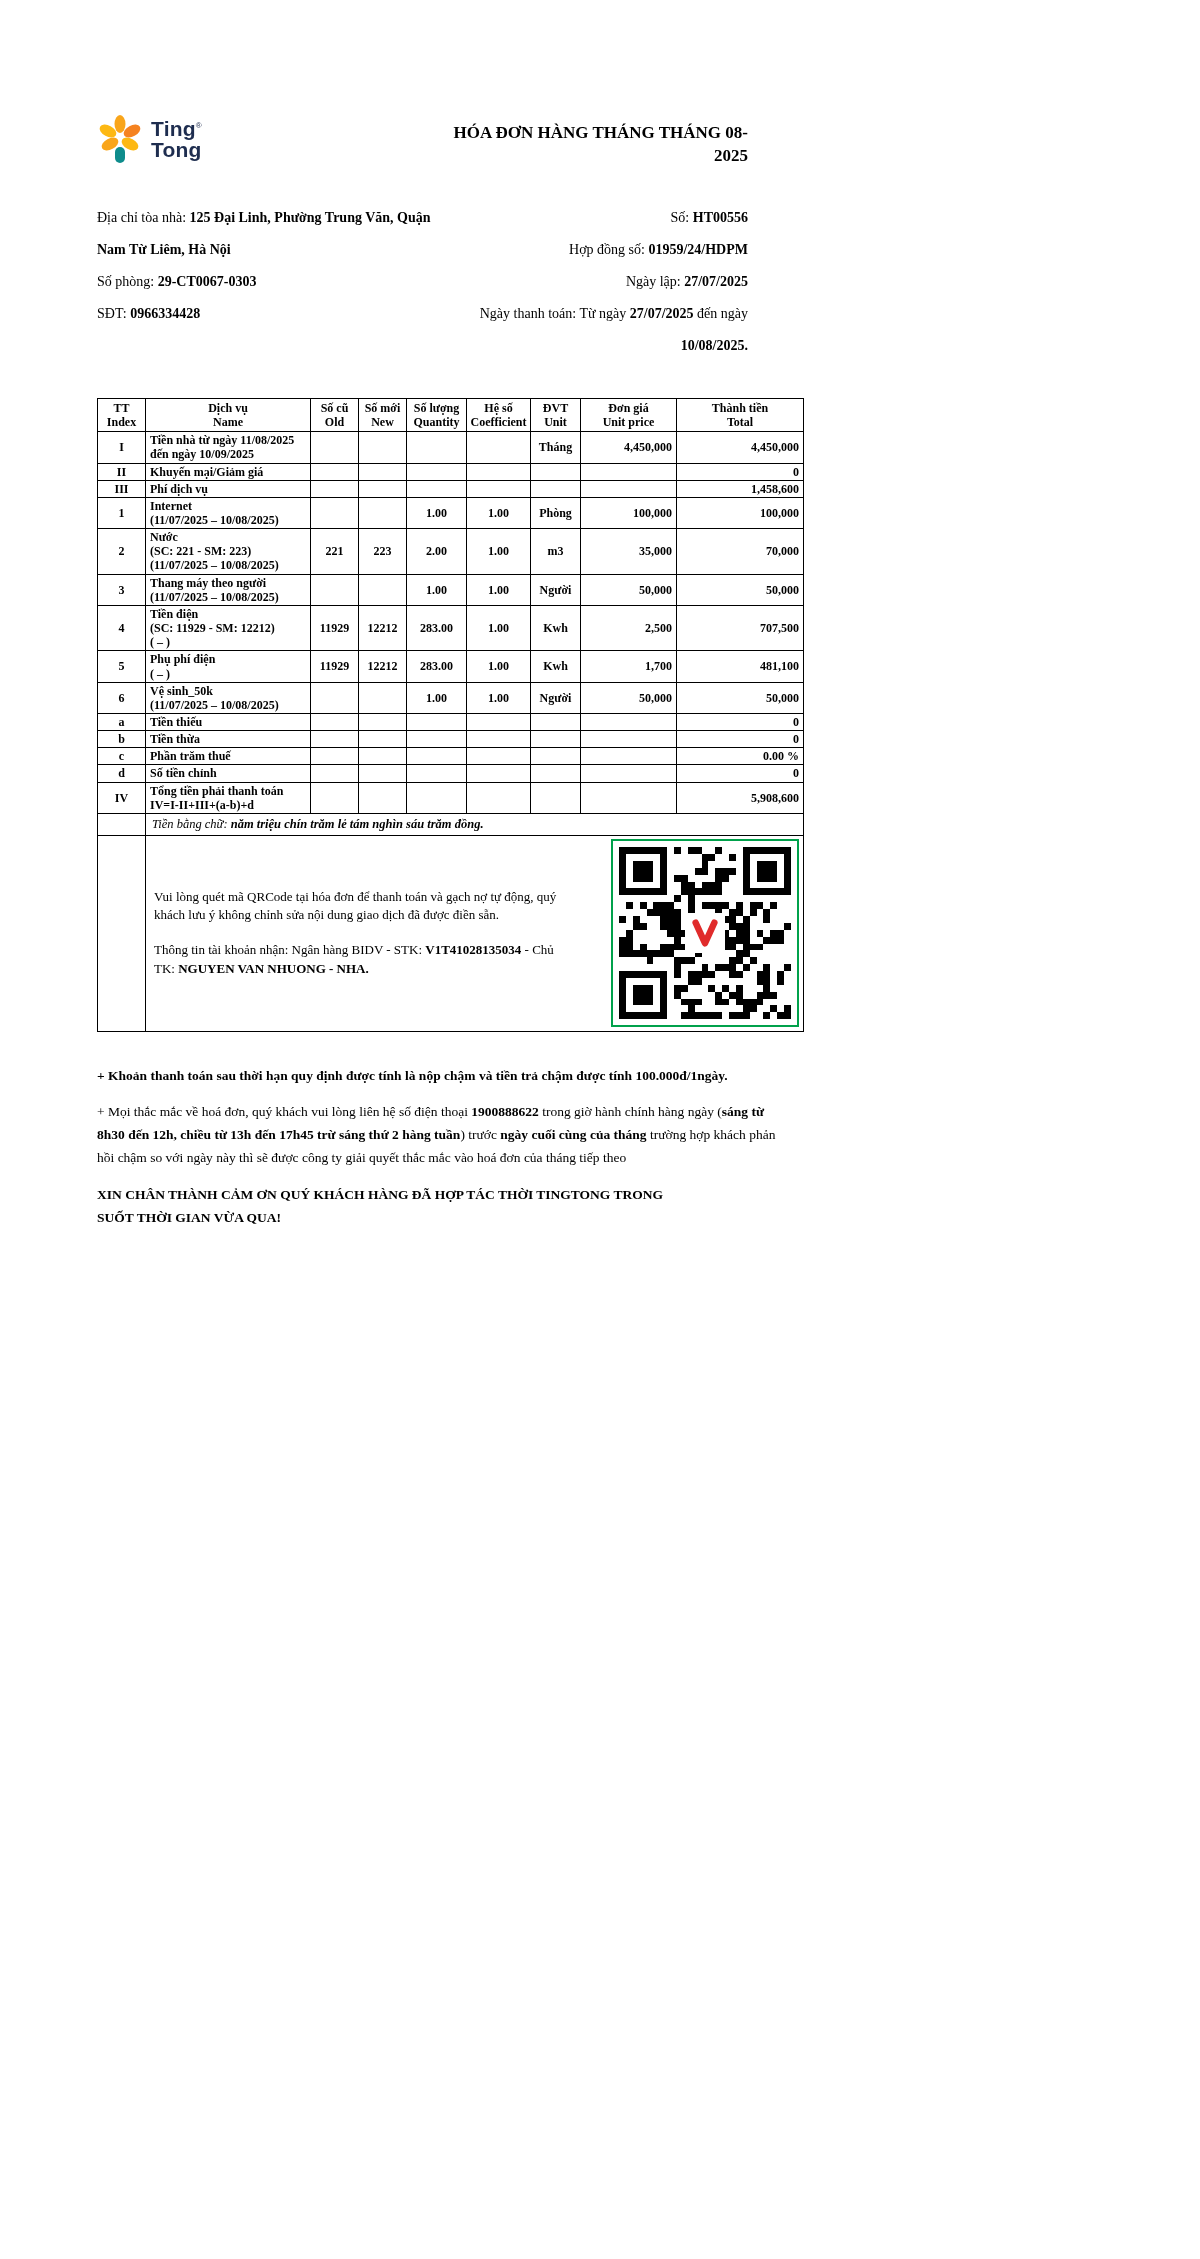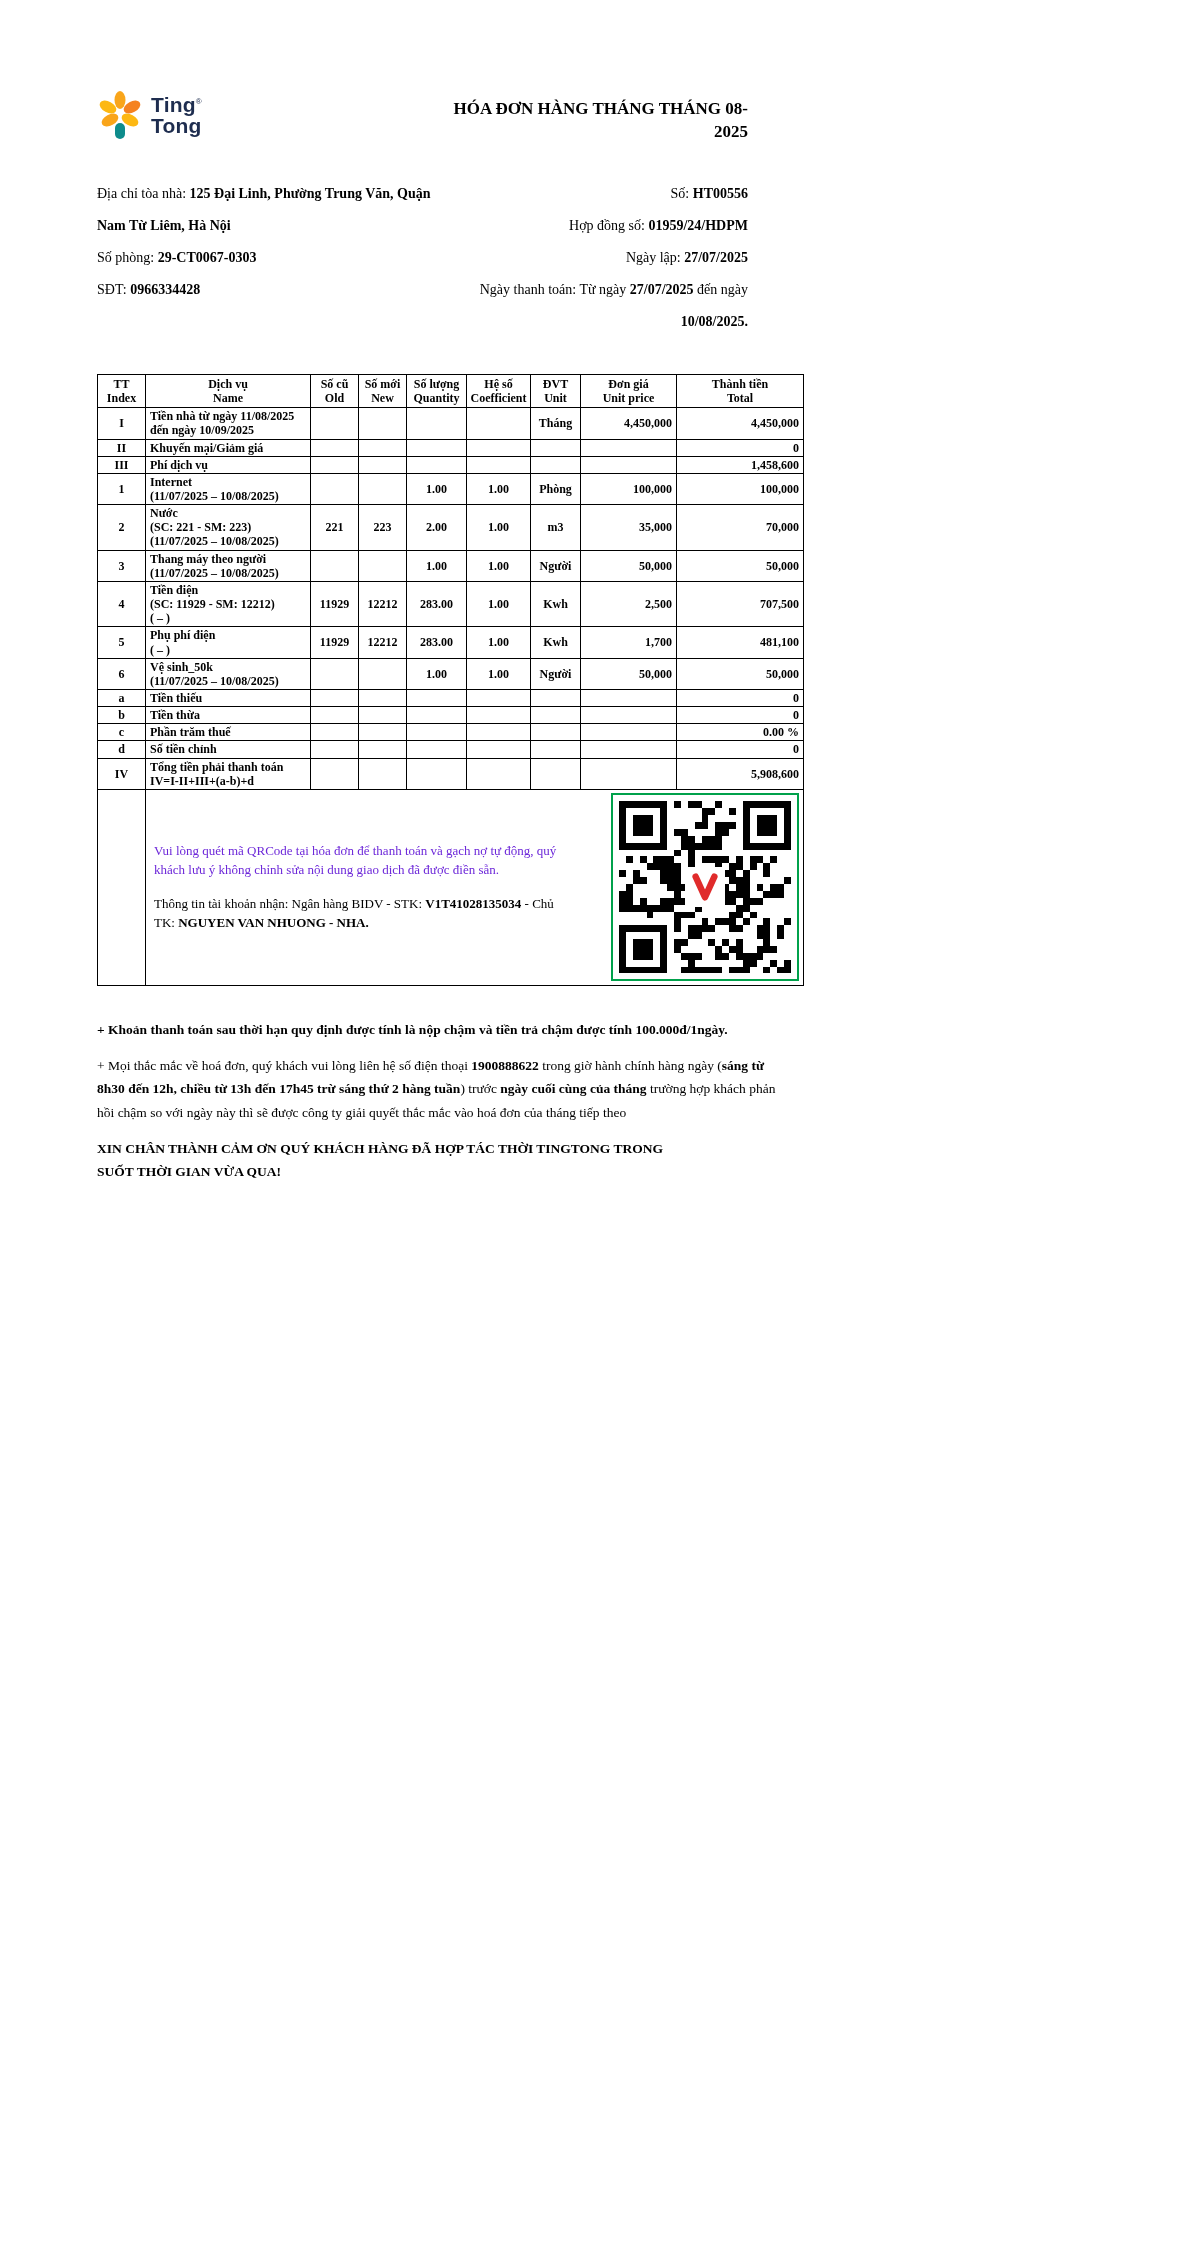--- a/index.html
+++ b/index.html
@@ -4,21 +4,21 @@
 <style>
   * { margin:0; padding:0; box-sizing:border-box; }
   html,body { background:#ffffff; }
   .page {
     position:relative; width:1200px; height:2259px; background:#fff;
     font-family:"Liberation Serif","DejaVu Serif",serif; color:#000; overflow:hidden;
   }
   .content { position:absolute; left:97px; top:0; width:706px; }
 
   
-  .header-row { display:flex; justify-content:space-between; align-items:flex-start; padding-top:90px; width:651px; }
+  .header-row { display:flex; justify-content:space-between; align-items:flex-start; padding-top:114px; width:651px; }
   .logo { display:flex; align-items:center; gap:8px; }
   .logo-text { font-family:"Liberation Sans",sans-serif; font-weight:bold; color:#1e2d4f; font-size:21px; line-height:1.02; letter-spacing:0.2px; }
   .logo-text sup { font-size:8px; font-weight:normal; vertical-align:super; }
   .doc-title { width:300px; text-align:right; font-weight:bold; font-size:17px; line-height:1.35; padding-top:8px; }
 
   
   .info-row { display:flex; justify-content:space-between; margin-top:34px; font-size:14px; width:651px; }
   .info-left { width:365px; line-height:32px; }
   .info-right { width:300px; text-align:right; line-height:32px; }
 
@@ -30,21 +30,21 @@
   td.c { text-align:center; }
   td.r { text-align:right; padding-right:6px; }
   td.name { text-align:left; vertical-align:top; white-space:pre-line; }
   td.vtop { vertical-align:top; }
   tr.words td { font-weight:normal; font-style:italic; font-size:12.5px; padding:3px 6px; }
   tr.words .amount { font-weight:bold; }
   tr.qr-row > td { height:196px; font-weight:normal; }
   td.qr-cell-td { padding:4px 6px; }
   .qr-cell { display:flex; align-items:center; justify-content:space-between; }
   .qr-text { width:412px; font-size:13px; line-height:1.45; padding-left:4px; }
-  .qr-note { color:#6d28d9; margin-bottom:16px; }
+  .qr-note { color:#000000; margin-bottom:16px; }
   .qr-box { position:relative; width:188px; height:188px; border:2px solid #00a14b; background:#fff;
             display:flex; align-items:center; justify-content:center; flex:0 0 auto; }
   .qr-grid { display:grid; grid-template-columns:repeat(25,1fr); grid-template-rows:repeat(25,1fr); width:172px; height:172px; }
   .qr-grid div.qm { background:#000; }
   .qr-logo { position:absolute; left:50%; top:50%; transform:translate(-50%,-50%);
              width:40px; height:40px; background:#fff; display:flex; align-items:center; justify-content:center; }
 
   
   .footer { margin-top:32px; font-size:13.5px; line-height:1.72; width:680px; }
   .footer p { margin-bottom:13px; }
@@ -277,20 +277,26 @@
     <td class="c"></td>
     <td class="c"></td>
     <td class="c"></td>
     <td class="c"></td>
     <td class="c"></td>
     <td class="r"></td>
     <td class="r">5,908,600</td>
   </tr>
         </tbody>
       <tbody>
+        <tr class="words">
+          <td></td>
+          <td colspan="8">
+            <span>Tiền bằng chữ: </span><span class="amount">năm triệu chín trăm lẻ tám nghìn sáu trăm đồng.</span>
+          </td>
+        </tr>
         <tr class="qr-row">
           <td></td>
           <td colspan="8" class="qr-cell-td">
             <div class="qr-cell">
               <div class="qr-text">
                 <p class="qr-note">Vui lòng quét mã QRCode tại hóa đơn để thanh toán và gạch nợ tự động, quý khách lưu ý không chỉnh sửa nội dung giao dịch đã được điền sẵn.</p>
                 <p><span>Thông tin tài khoản nhận: Ngân hàng BIDV - STK: </span><b>V1T41028135034</b><span> - Chủ TK: </span><b>NGUYEN VAN NHUONG - NHA.</b></p>
               </div>
               <div class="qr-box">
                 <div class="qr-grid">

